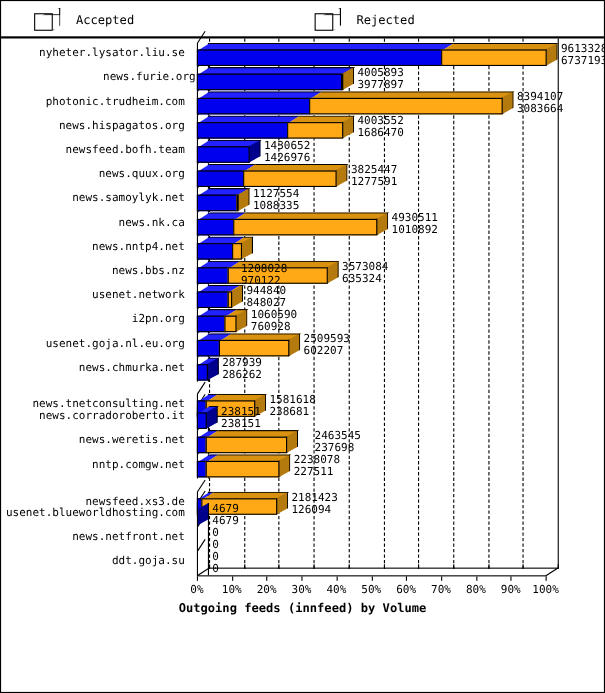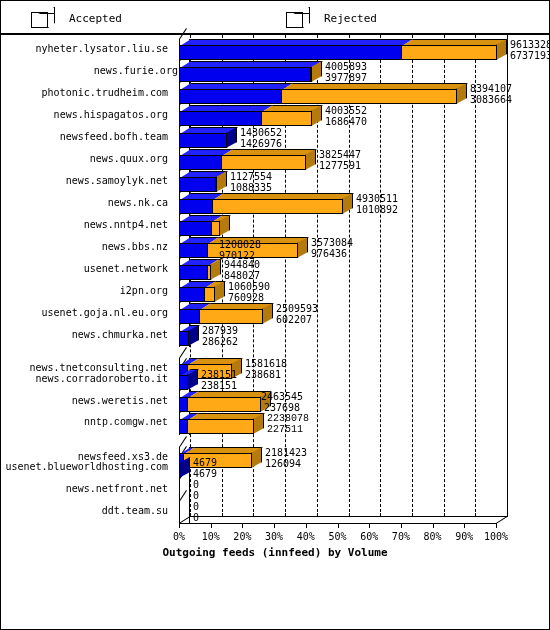--- a/index.html
+++ b/index.html
@@ -423,21 +423,21 @@
           <div class="wall-seg" style="left: 178px; top: 0px;"></div>
           <div class="bar-wrap" style="left: 178px; width: 131px;">
             <div class="seg-top" style="left: 1px; top: 0px; width: 39px; background: rgb(34, 34, 255); clip-path: polygon(0% 100%, 28.2051% 0%, 100% 0%, 71.7949% 100%);"></div>
             <div class="seg-top" style="left: 29px; top: 0px; width: 101px; background: rgb(217, 146, 15); clip-path: polygon(0% 100%, 10.8911% 0%, 100% 0%, 89.1089% 100%);"></div>
             <div class="seg-cap" style="left: 118px; background: rgb(181, 122, 14);"></div>
             <div class="seg" style="left: 0px; width: 29px; background: rgb(0, 0, 238);"></div>
             <div class="seg" style="left: 28px; width: 91px; background: rgb(255, 169, 22);"></div>
           </div>
           <div class="val-labels" style="left: 310px; top: 0px;">
             <div>3573084</div>
-            <div>976436</div>
+            <div>635324</div>
           </div>
         </div>
         <div class="row" style="top: 224px;">
           <div class="cat-label">usenet.network</div>
           <div class="wall-seg" style="left: 178px; top: 0px;"></div>
           <div class="bar-wrap" style="left: 178px; width: 44px;">
             <div class="seg-top" style="left: 1px; top: 0px; width: 39px; background: rgb(34, 34, 255); clip-path: polygon(0% 100%, 28.2051% 0%, 100% 0%, 71.7949% 100%);"></div>
             <div class="seg-top" style="left: 29px; top: 0px; width: 14px; background: rgb(217, 146, 15); clip-path: polygon(0% 100%, 78.5714% 0%, 100% 0%, 21.4286% 100%);"></div>
             <div class="seg-cap" style="left: 31px; background: rgb(181, 122, 14);"></div>
             <div class="seg" style="left: 0px; width: 29px; background: rgb(0, 0, 238);"></div>
@@ -522,26 +522,26 @@
         <div class="row" style="top: 356px;">
           <div class="cat-label">news.weretis.net</div>
           <div class="wall-seg" style="left: 178px; top: 0px;"></div>
           <div class="bar-wrap" style="left: 178px; width: 94px;">
             <div class="seg-top" style="left: 1px; top: 0px; width: 19px; background: rgb(34, 34, 255); clip-path: polygon(0% 100%, 57.8947% 0%, 100% 0%, 42.1053% 100%);"></div>
             <div class="seg-top" style="left: 9px; top: 0px; width: 84px; background: rgb(217, 146, 15); clip-path: polygon(0% 100%, 13.0952% 0%, 100% 0%, 86.9048% 100%);"></div>
             <div class="seg-cap" style="left: 81px; background: rgb(181, 122, 14);"></div>
             <div class="seg" style="left: 0px; width: 9px; background: rgb(0, 0, 238);"></div>
             <div class="seg" style="left: 8px; width: 74px; background: rgb(255, 169, 22);"></div>
           </div>
-          <div class="val-labels" style="left: 260px; top: 0px; text-align: center;">
+          <div class="val-labels" style="left: 285px; top: 0px;">
             <div>2463545</div>
             <div>237698</div>
           </div>
         </div>
-        <div class="row" style="top: 378px; font-family: Liberation Mono, monospace;">
+        <div class="row" style="top: 378px;">
           <div class="cat-label">nntp.comgw.net</div>
           <div class="wall-seg" style="left: 178px; top: 0px;"></div>
           <div class="bar-wrap" style="left: 178px; width: 87px;">
             <div class="seg-top" style="left: 1px; top: 0px; width: 19px; background: rgb(34, 34, 255); clip-path: polygon(0% 100%, 57.8947% 0%, 100% 0%, 42.1053% 100%);"></div>
             <div class="seg-top" style="left: 9px; top: 0px; width: 77px; background: rgb(217, 146, 15); clip-path: polygon(0% 100%, 14.2857% 0%, 100% 0%, 85.7143% 100%);"></div>
             <div class="seg-cap" style="left: 74px; background: rgb(181, 122, 14);"></div>
             <div class="seg" style="left: 0px; width: 9px; background: rgb(0, 0, 238);"></div>
             <div class="seg" style="left: 8px; width: 67px; background: rgb(255, 169, 22);"></div>
           </div>
           <div class="val-labels" style="left: 266px; top: 0px;">
@@ -577,21 +577,21 @@
         </div>
         <div class="row" style="top: 444px;">
           <div class="cat-label">news.netfront.net</div>
           <div class="wall-seg" style="left: 178px; top: 0px;"></div>
           <div class="val-labels" style="left: 192px; top: 0px;">
             <div>0</div>
             <div>0</div>
           </div>
         </div>
         <div class="row" style="top: 466px;">
-          <div class="cat-label">ddt.team.su</div>
+          <div class="cat-label">ddt.goja.su</div>
           <div class="wall-seg" style="left: 178px; top: 0px;"></div>
           <div class="val-labels" style="left: 192px; top: 0px;">
             <div>0</div>
             <div>0</div>
           </div>
         </div>
       </div>
     <div id="floor" style="top: 488px;">
         <div id="floor-front" style="left: 178px; top: 0px; width: 318px;"></div>
         <div id="floor-back" style="left: 189px; top: -7px; width: 318px;"></div>

